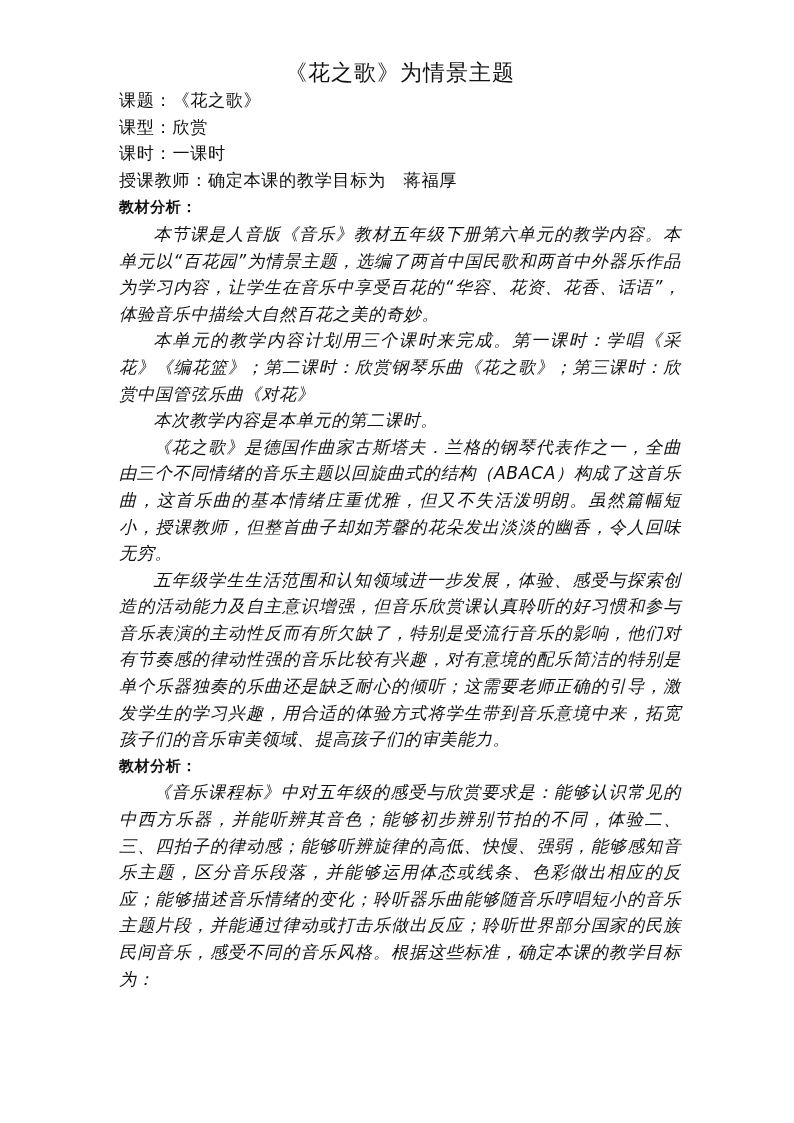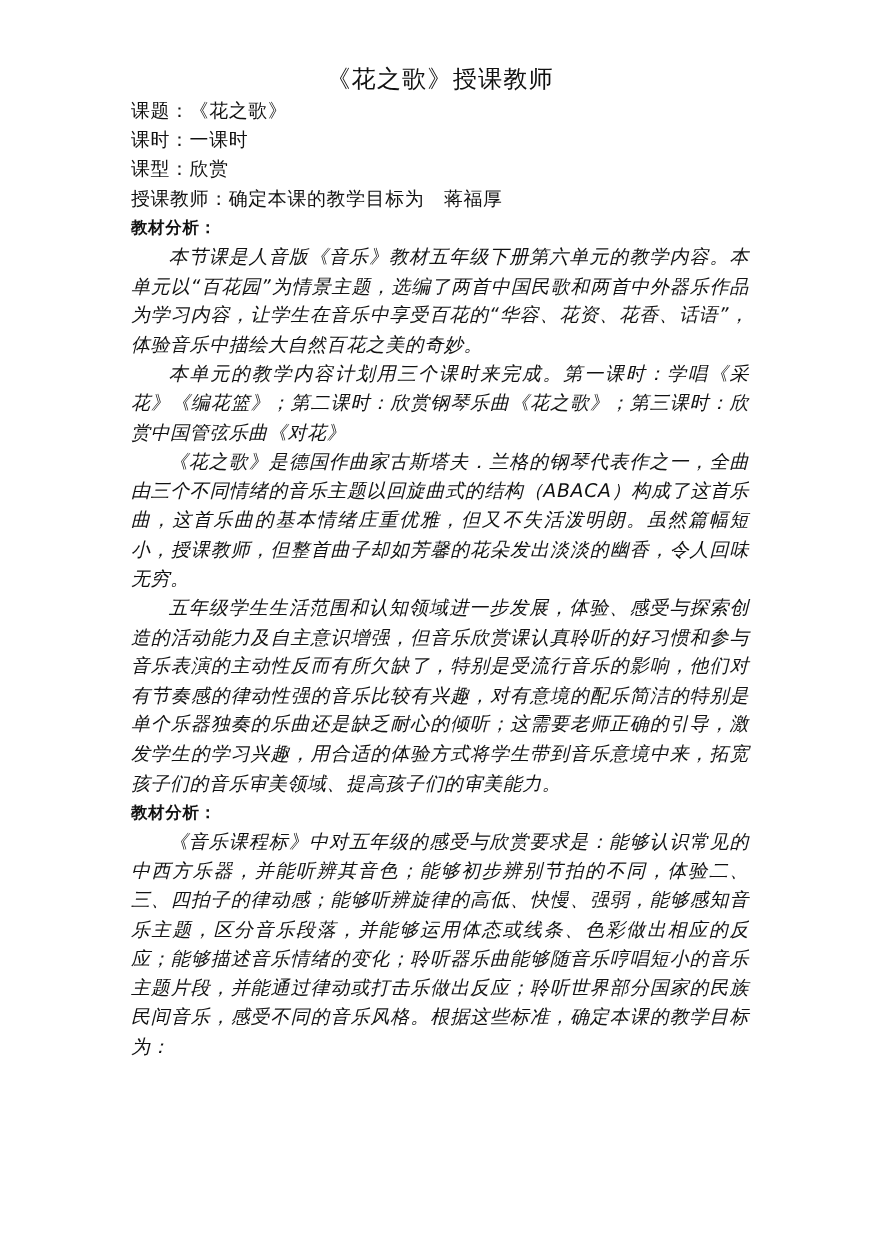--- a/index.html
+++ b/index.html
@@ -10,29 +10,30 @@
            margin-left: 0; width: 562px; letter-spacing: 1px; }
   .line { font-size: 17.2px; line-height: 26.6px; white-space: nowrap; letter-spacing: 0.6px; font-family: Liberation Serif, serif; }
   .para { font-size: 17.2px; line-height: 26.6px; text-indent: 2em; letter-spacing: 0.6px;
           text-align: justify; word-break: break-all; font-style: italic; }
   .heading { font-size: 15px; line-height: 26.6px; font-weight: bold; letter-spacing: 0.6px; }
 </style>
 </head>
 <body>
 
 <div class="page">
-  <div class="title">《花之歌》授课教师</div>
+  <div class="title">《花之歌》为情景主题</div>
 
   <div class="line"><span>课题：</span><span>《花之歌》</span></div>
+  <div class="line"><span>课型：</span><span>欣赏</span></div>
   <div class="line"><span>课时：</span><span>一课时</span></div>
-  <div class="line"><span>课型：</span><span>欣赏</span></div>
   <div class="line"><span>授课教师：</span><span>确定本课的教学目标为　蒋福厚</span></div>
 
   <div class="heading">教材分析：</div>
   <p class="para" style="margin:0">本节课是人音版《音乐》教材五年级下册第六单元的教学内容。本单元以“百花园”为情景主题，选编了两首中国民歌和两首中外器乐作品为学习内容，让学生在音乐中享受百花的“华容、花资、花香、话语”，体验音乐中描绘大自然百花之美的奇妙。</p>
   <p class="para" style="margin:0">本单元的教学内容计划用三个课时来完成。第一课时：学唱《采花》《编花篮》；第二课时：欣赏钢琴乐曲《花之歌》；第三课时：欣赏中国管弦乐曲《对花》</p>
+  <p class="para" style="margin:0">本次教学内容是本单元的第二课时。</p>
   <p class="para" style="margin:0">《花之歌》是德国作曲家古斯塔夫．兰格的钢琴代表作之一，全曲由三个不同情绪的音乐主题以回旋曲式的结构（ABACA）构成了这首乐曲，这首乐曲的基本情绪庄重优雅，但又不失活泼明朗。虽然篇幅短小，授课教师，但整首曲子却如芳馨的花朵发出淡淡的幽香，令人回味无穷。</p>
 
   <p class="para" style="margin:0">五年级学生生活范围和认知领域进一步发展，体验、感受与探索创造的活动能力及自主意识增强，但音乐欣赏课认真聆听的好习惯和参与音乐表演的主动性反而有所欠缺了，特别是受流行音乐的影响，他们对有节奏感的律动性强的音乐比较有兴趣，对有意境的配乐简洁的特别是单个乐器独奏的乐曲还是缺乏耐心的倾听；这需要老师正确的引导，激发学生的学习兴趣，用合适的体验方式将学生带到音乐意境中来，拓宽孩子们的音乐审美领域、提高孩子们的审美能力。</p>
 
   <div class="heading">教材分析：</div>
   <p class="para" style="margin:0">《音乐课程标》中对五年级的感受与欣赏要求是：能够认识常见的中西方乐器，并能听辨其音色；能够初步辨别节拍的不同，体验二、三、四拍子的律动感；能够听辨旋律的高低、快慢、强弱，能够感知音乐主题，区分音乐段落，并能够运用体态或线条、色彩做出相应的反应；能够描述音乐情绪的变化；聆听器乐曲能够随音乐哼唱短小的音乐主题片段，并能通过律动或打击乐做出反应；聆听世界部分国家的民族民间音乐，感受不同的音乐风格。根据这些标准，确定本课的教学目标为：</p>
 </div>
 
 </body></html>

